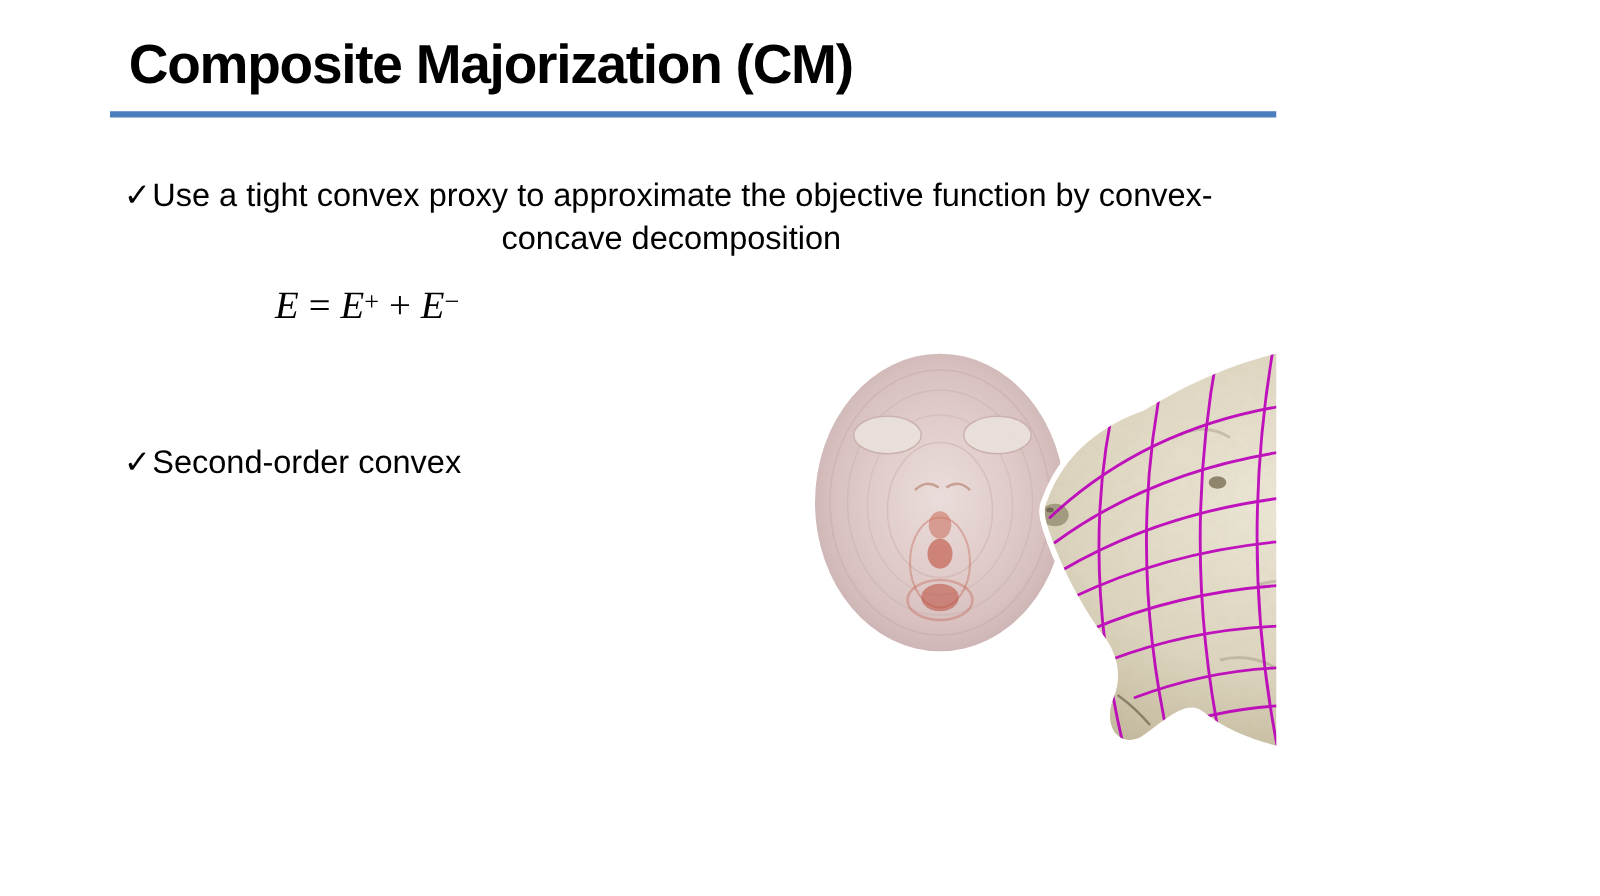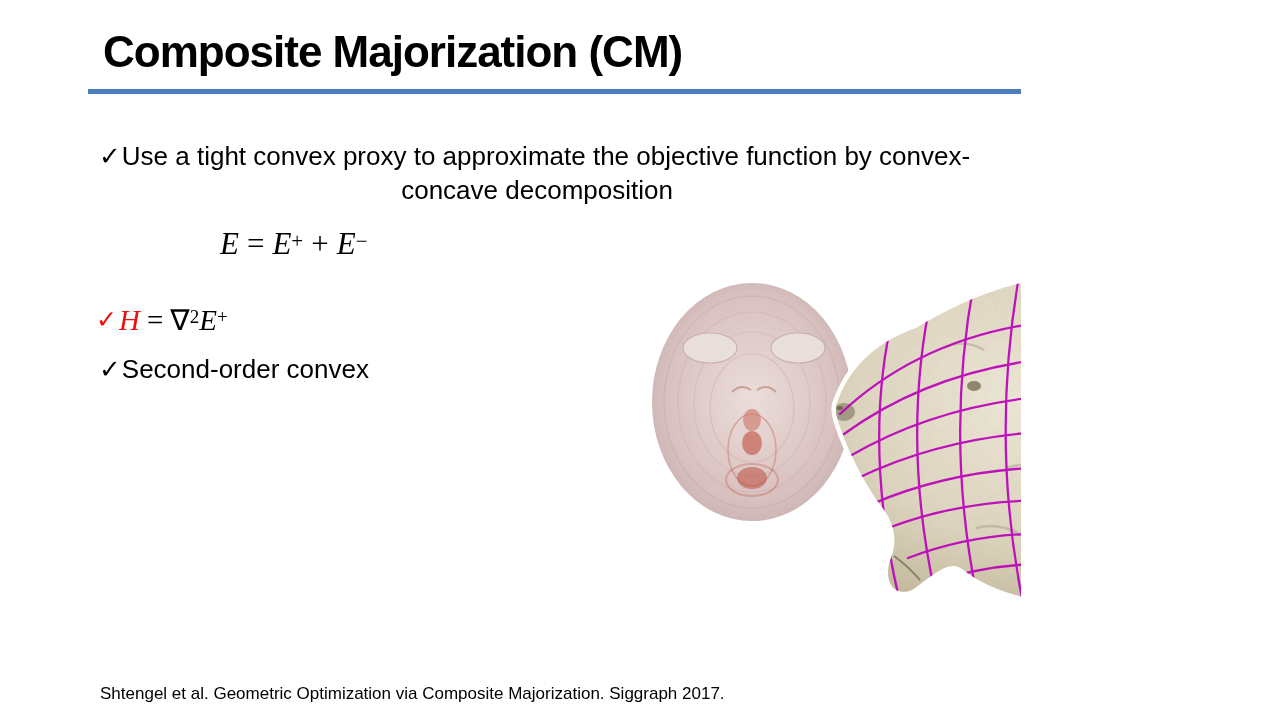--- a/index.html
+++ b/index.html
@@ -79,23 +79,20 @@
 
   <div class="bullet-block bullet-1">
     <div class="line1"><span class="check">✓</span><span>Use a tight convex proxy to approximate the objective function by convex-</span></div>
     <div class="line2">concave decomposition</div>
   </div>
 
   <div class="formula formula-energy">
     <span class="var">E</span><span class="op">=</span><span class="var">E</span><sup>+</sup><span class="op">+</span><span class="var">E</span><sup>−</sup>
   </div>
 
-  <div class="formula formula-hessian">
-    <span class="check check-red">✓</span><span class="var red">H</span><span class="op">=</span><span>∇</span><sup>2</sup><span class="var">E</span><sup>+</sup>
-  </div>
 
   <div class="bullet-block bullet-3">
     <span class="check">✓</span><span>Second-order convex</span>
   </div>
 
   <svg class="figure fig-disk" width="212" height="244" viewBox="0 0 212 244">
     <defs>
       <radialGradient id="diskGrad" cx="0.5" cy="0.48" r="0.55">
         <stop offset="0" stop-color="#ece0de"></stop>
         <stop offset="0.45" stop-color="#e2cfcd"></stop>
@@ -194,16 +191,15 @@
         <path d="M 48 238 Q 202 172 410 224"></path>
           <path d="M 64 262 Q 212 206 396 264"></path>
         <path d="M 84 292 Q 222 240 372 300"></path>
           <path d="M 104 318 Q 232 274 338 328"></path>
       </g>
     </g>
 
     <path d="M 394 76 C 413 110 421 152 414 198 C 406 244 380 286 340 314" fill="none" stroke="var(--mesh-outline-blue)" stroke-width="3" opacity="0.9"></path>
   </svg>
 
-  <div class="footer-citation">Shtengel et al. Geometric Optimization via Composite Majorization. Siggraph 2017.</div>
   <div class="page-number">81</div>
 
 </div>
 
 </body></html>

